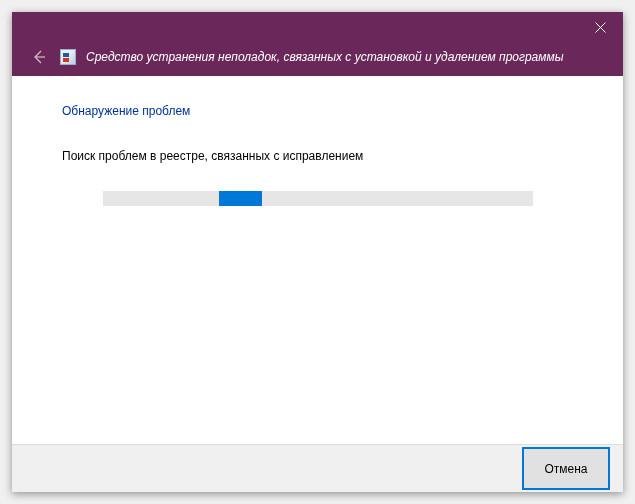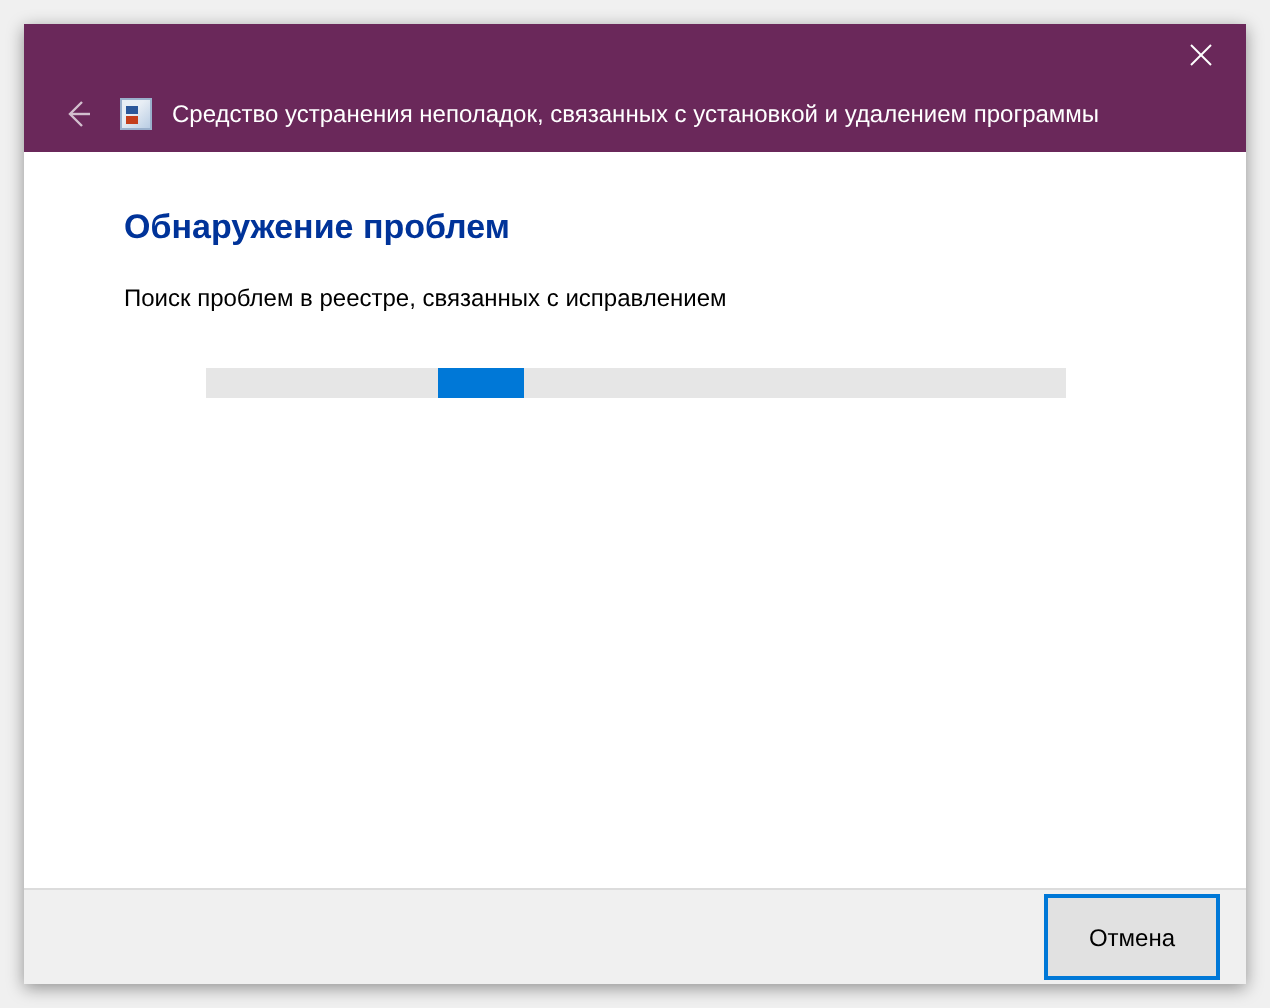--- a/index.html
+++ b/index.html
@@ -19,20 +19,21 @@
     flex-direction: column;
     position: relative;
   }
   .titlebar {
     height: 64px;
     background: #6a285a;
     display: flex;
     align-items: flex-start;
     position: relative;
     color: #fff;
+    font-style: italic;
   }
   .titlebar-close {
     position: absolute;
     top: 0;
     right: 0;
     width: 46px;
     height: 30px;
     display: flex;
     align-items: center;
     justify-content: center;
@@ -77,23 +78,23 @@
     font-size: 12px;
     color: #ffffff;
     white-space: nowrap;
   }
   .content {
     flex: 1;
     padding: 28px 50px 10px 50px;
   }
   .heading {
     color: #003399;
-    font-size: 17px;
-    font-weight: 700;
-    margin-bottom: 18px;
+    font-size: 12px;
+    font-weight: 400;
+    margin-bottom: 31px;
   }
   .status-line {
     color: #000000;
     font-size: 12px;
     margin-bottom: 28px;
   }
   .progress-track {
     width: 430px;
     height: 15px;
     background: #e6e6e6;

